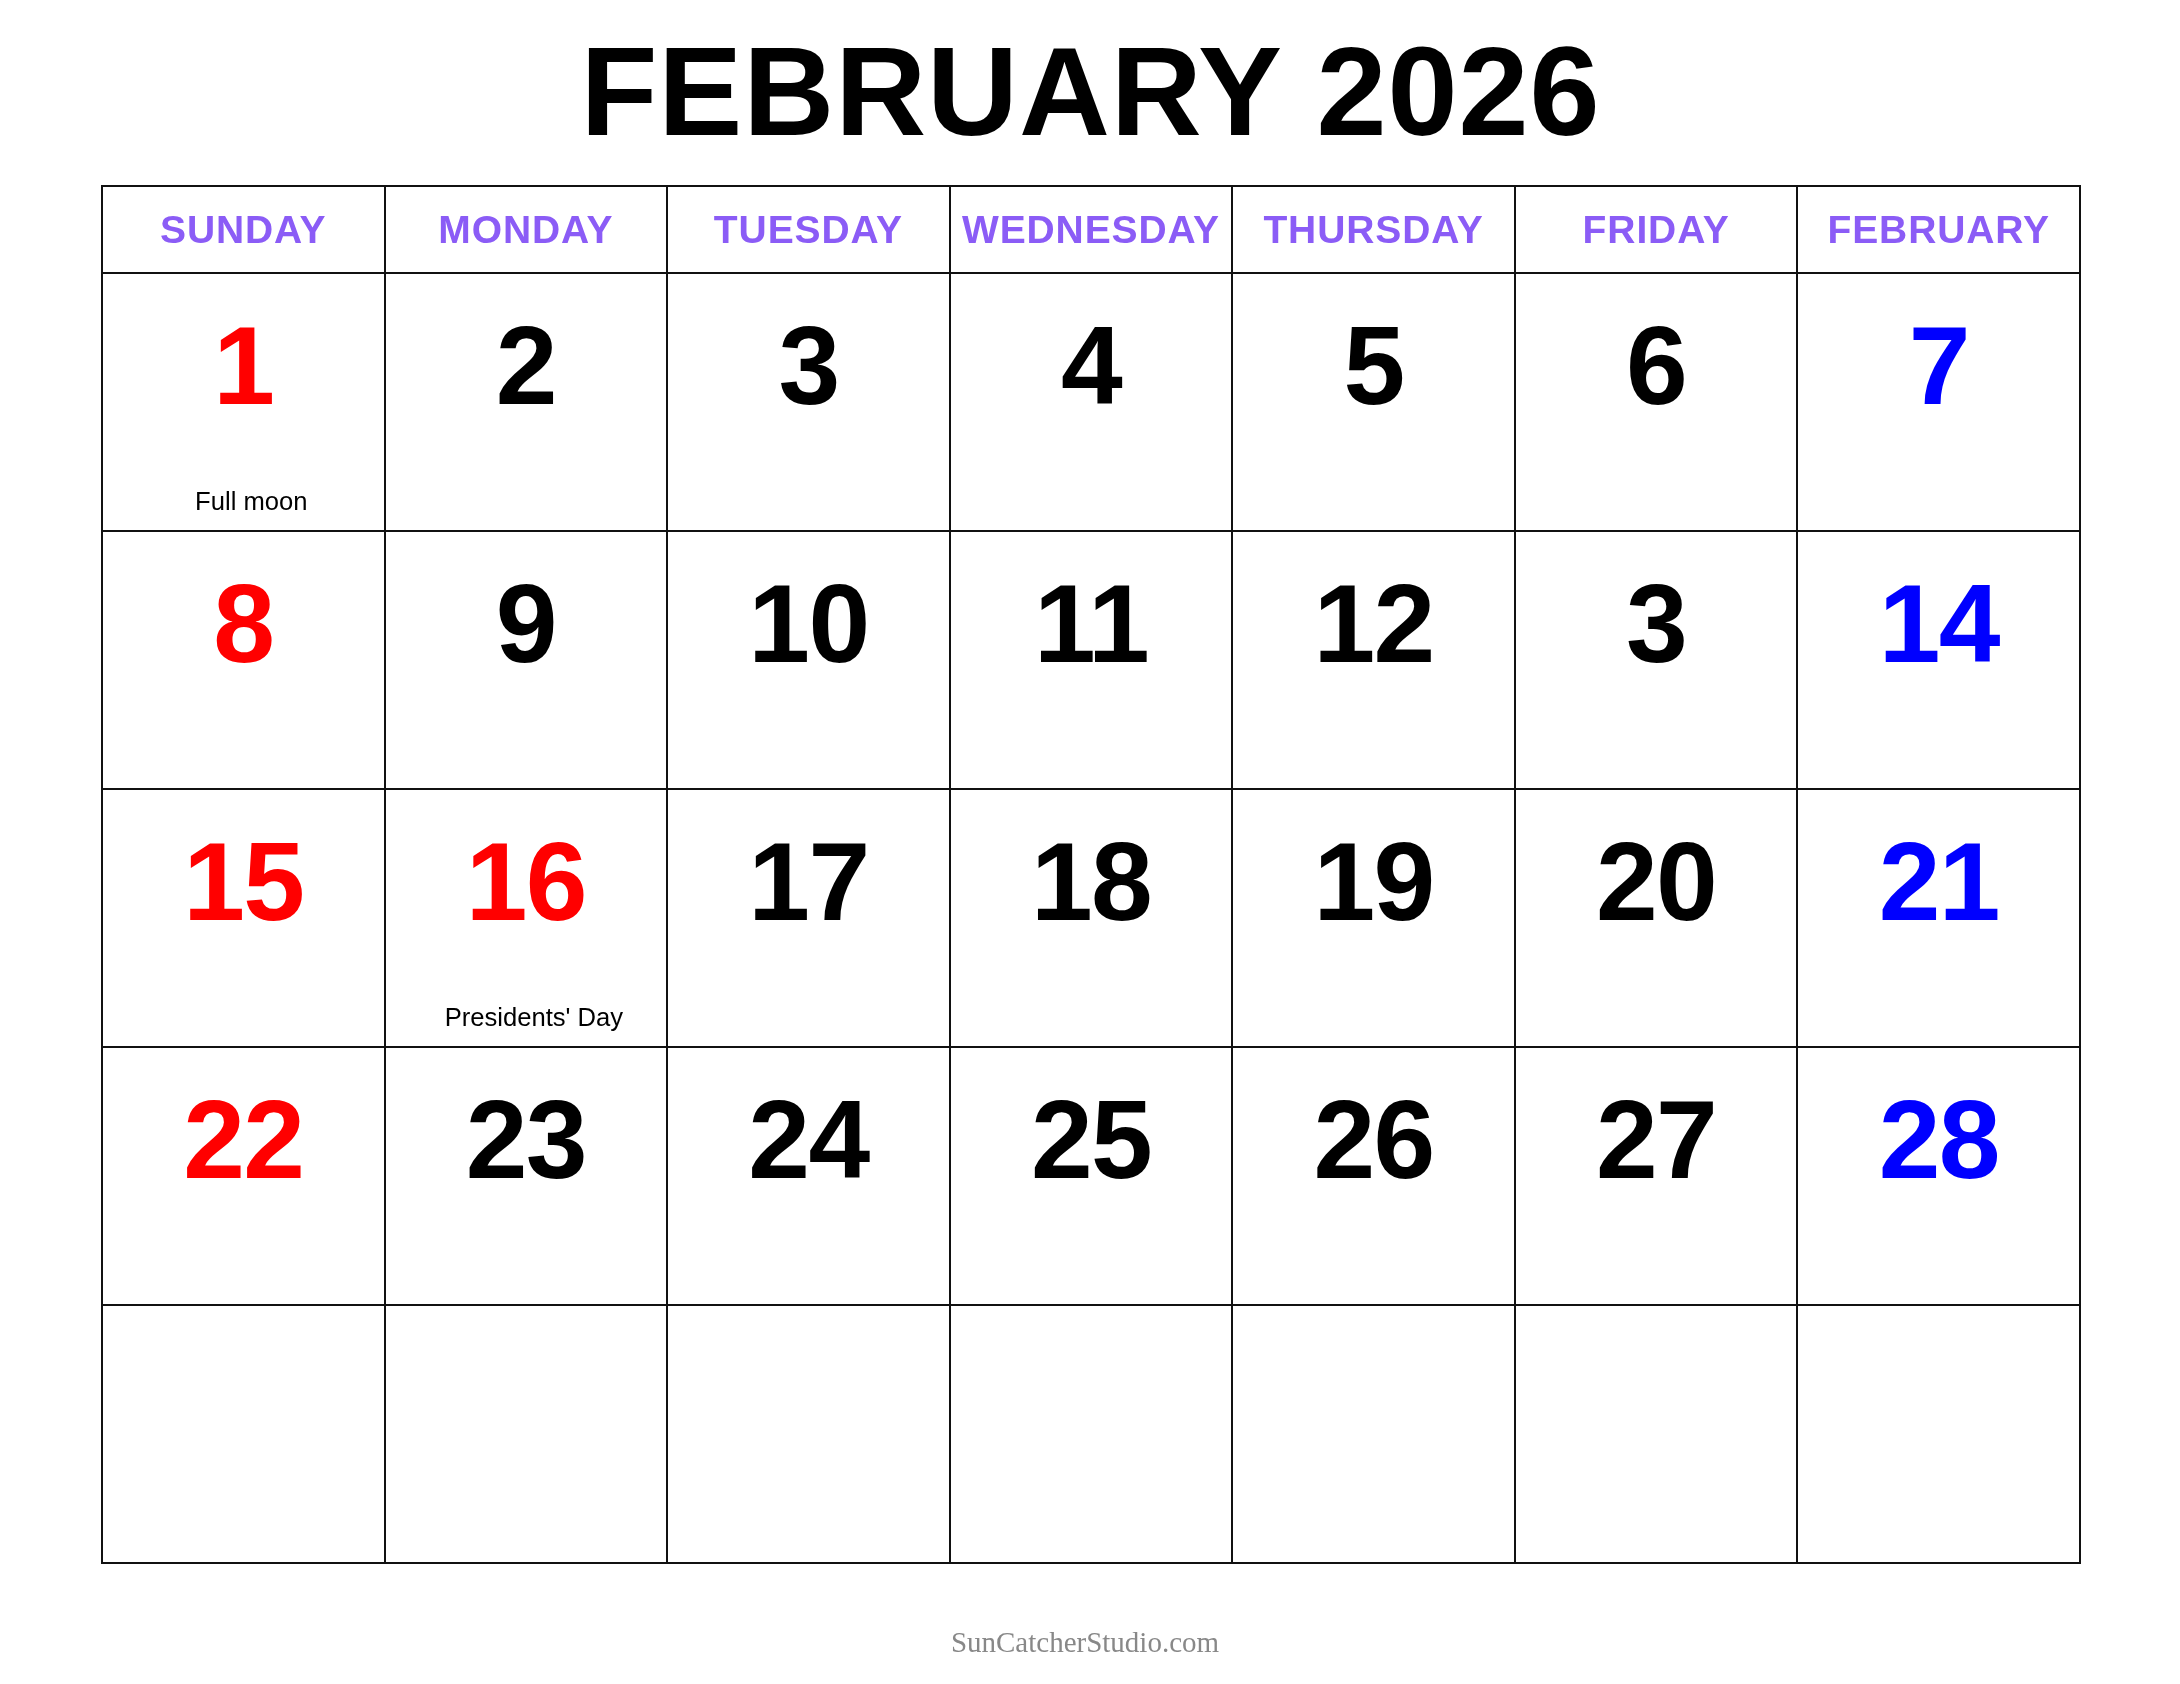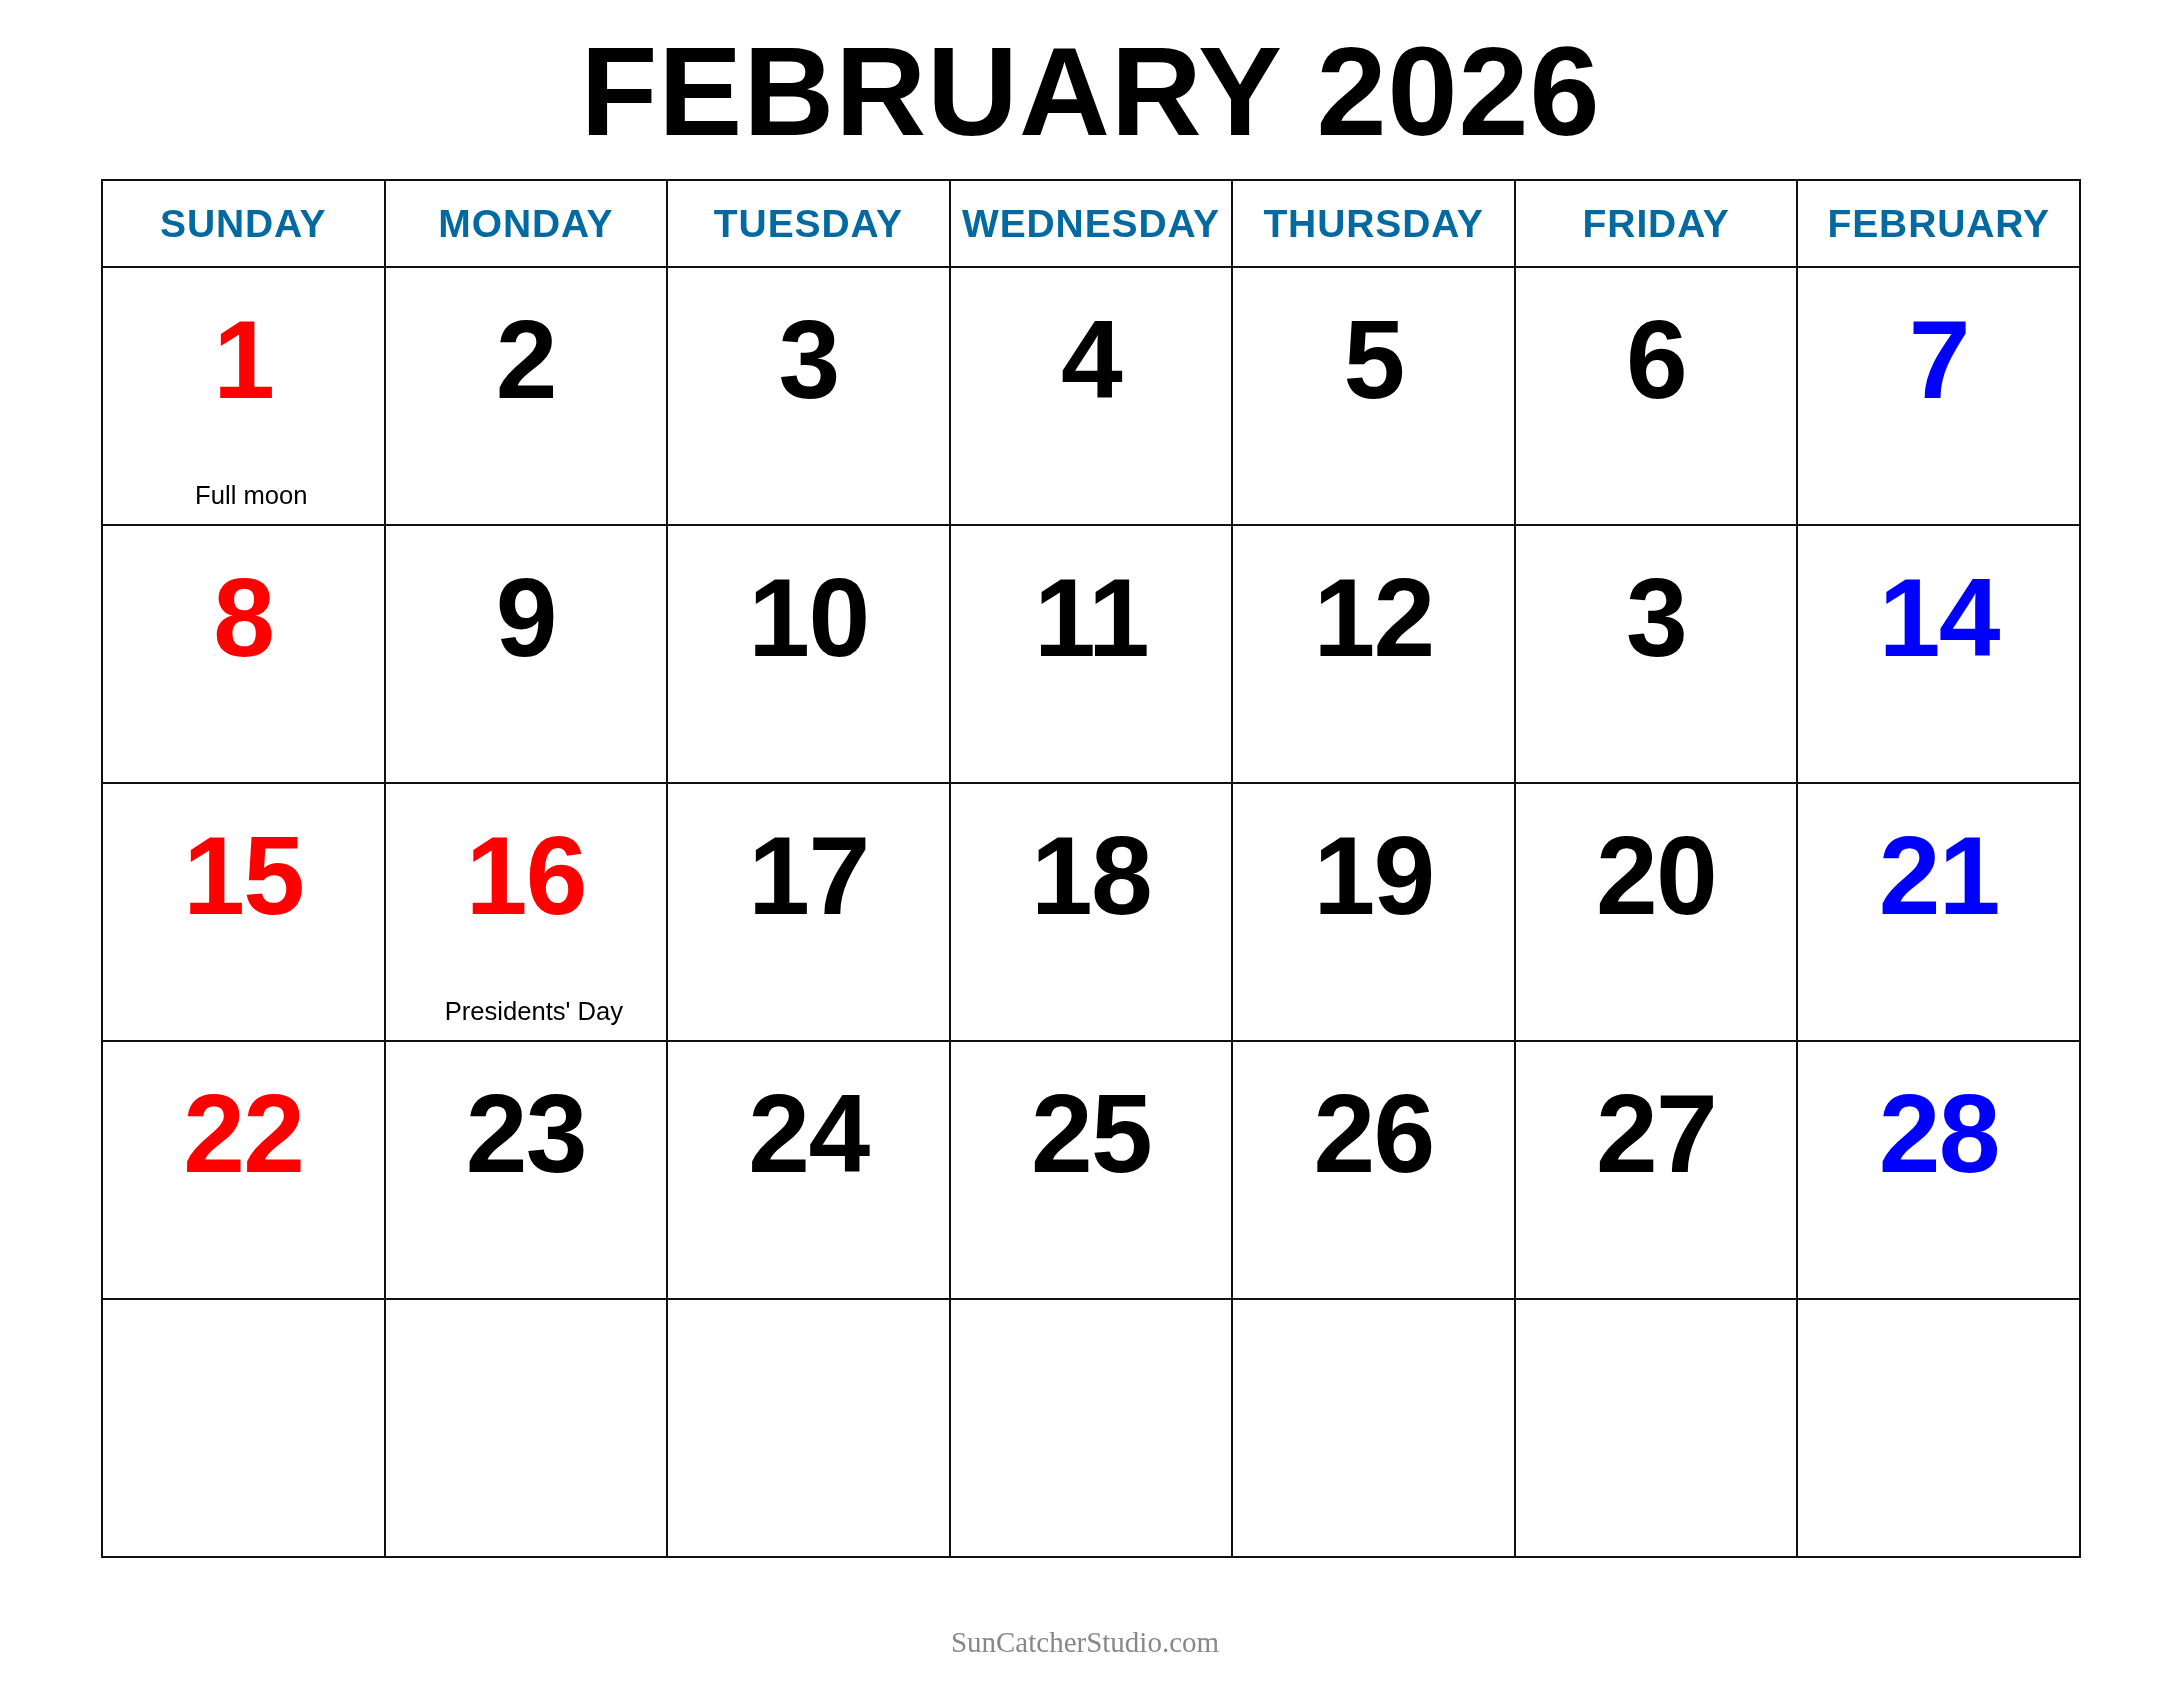--- a/index.html
+++ b/index.html
@@ -21,21 +21,21 @@
     box-sizing: border-box;
     padding: 0 101px;
   }
   .title {
     text-align: center;
     font-weight: bold;
     font-size: 126px;
     letter-spacing: 0.9px;
     line-height: 1;
     padding-top: 29px;
-    padding-bottom: 24px;
+    padding-bottom: 30px;
     color: #000000;
     white-space: nowrap;
   }
   .calendar {
     border-collapse: collapse;
     width: 1980px;
     table-layout: fixed;
     border: 2.6px solid #111111;
   }
   .calendar th, .calendar td {
@@ -43,21 +43,21 @@
     padding: 0;
     margin: 0;
   }
   .calendar th {
     height: 85px;
     font-size: 39px;
     font-weight: bold;
     letter-spacing: 0.9px;
     text-align: center;
     vertical-align: middle;
-    color: #0369a1;
+    color: #8b5cf6;
   }
   .calendar td {
     height: 256px;
     vertical-align: top;
     position: relative;
   }
   .daycell {
     position: relative;
     width: 100%;
     height: 256px;

